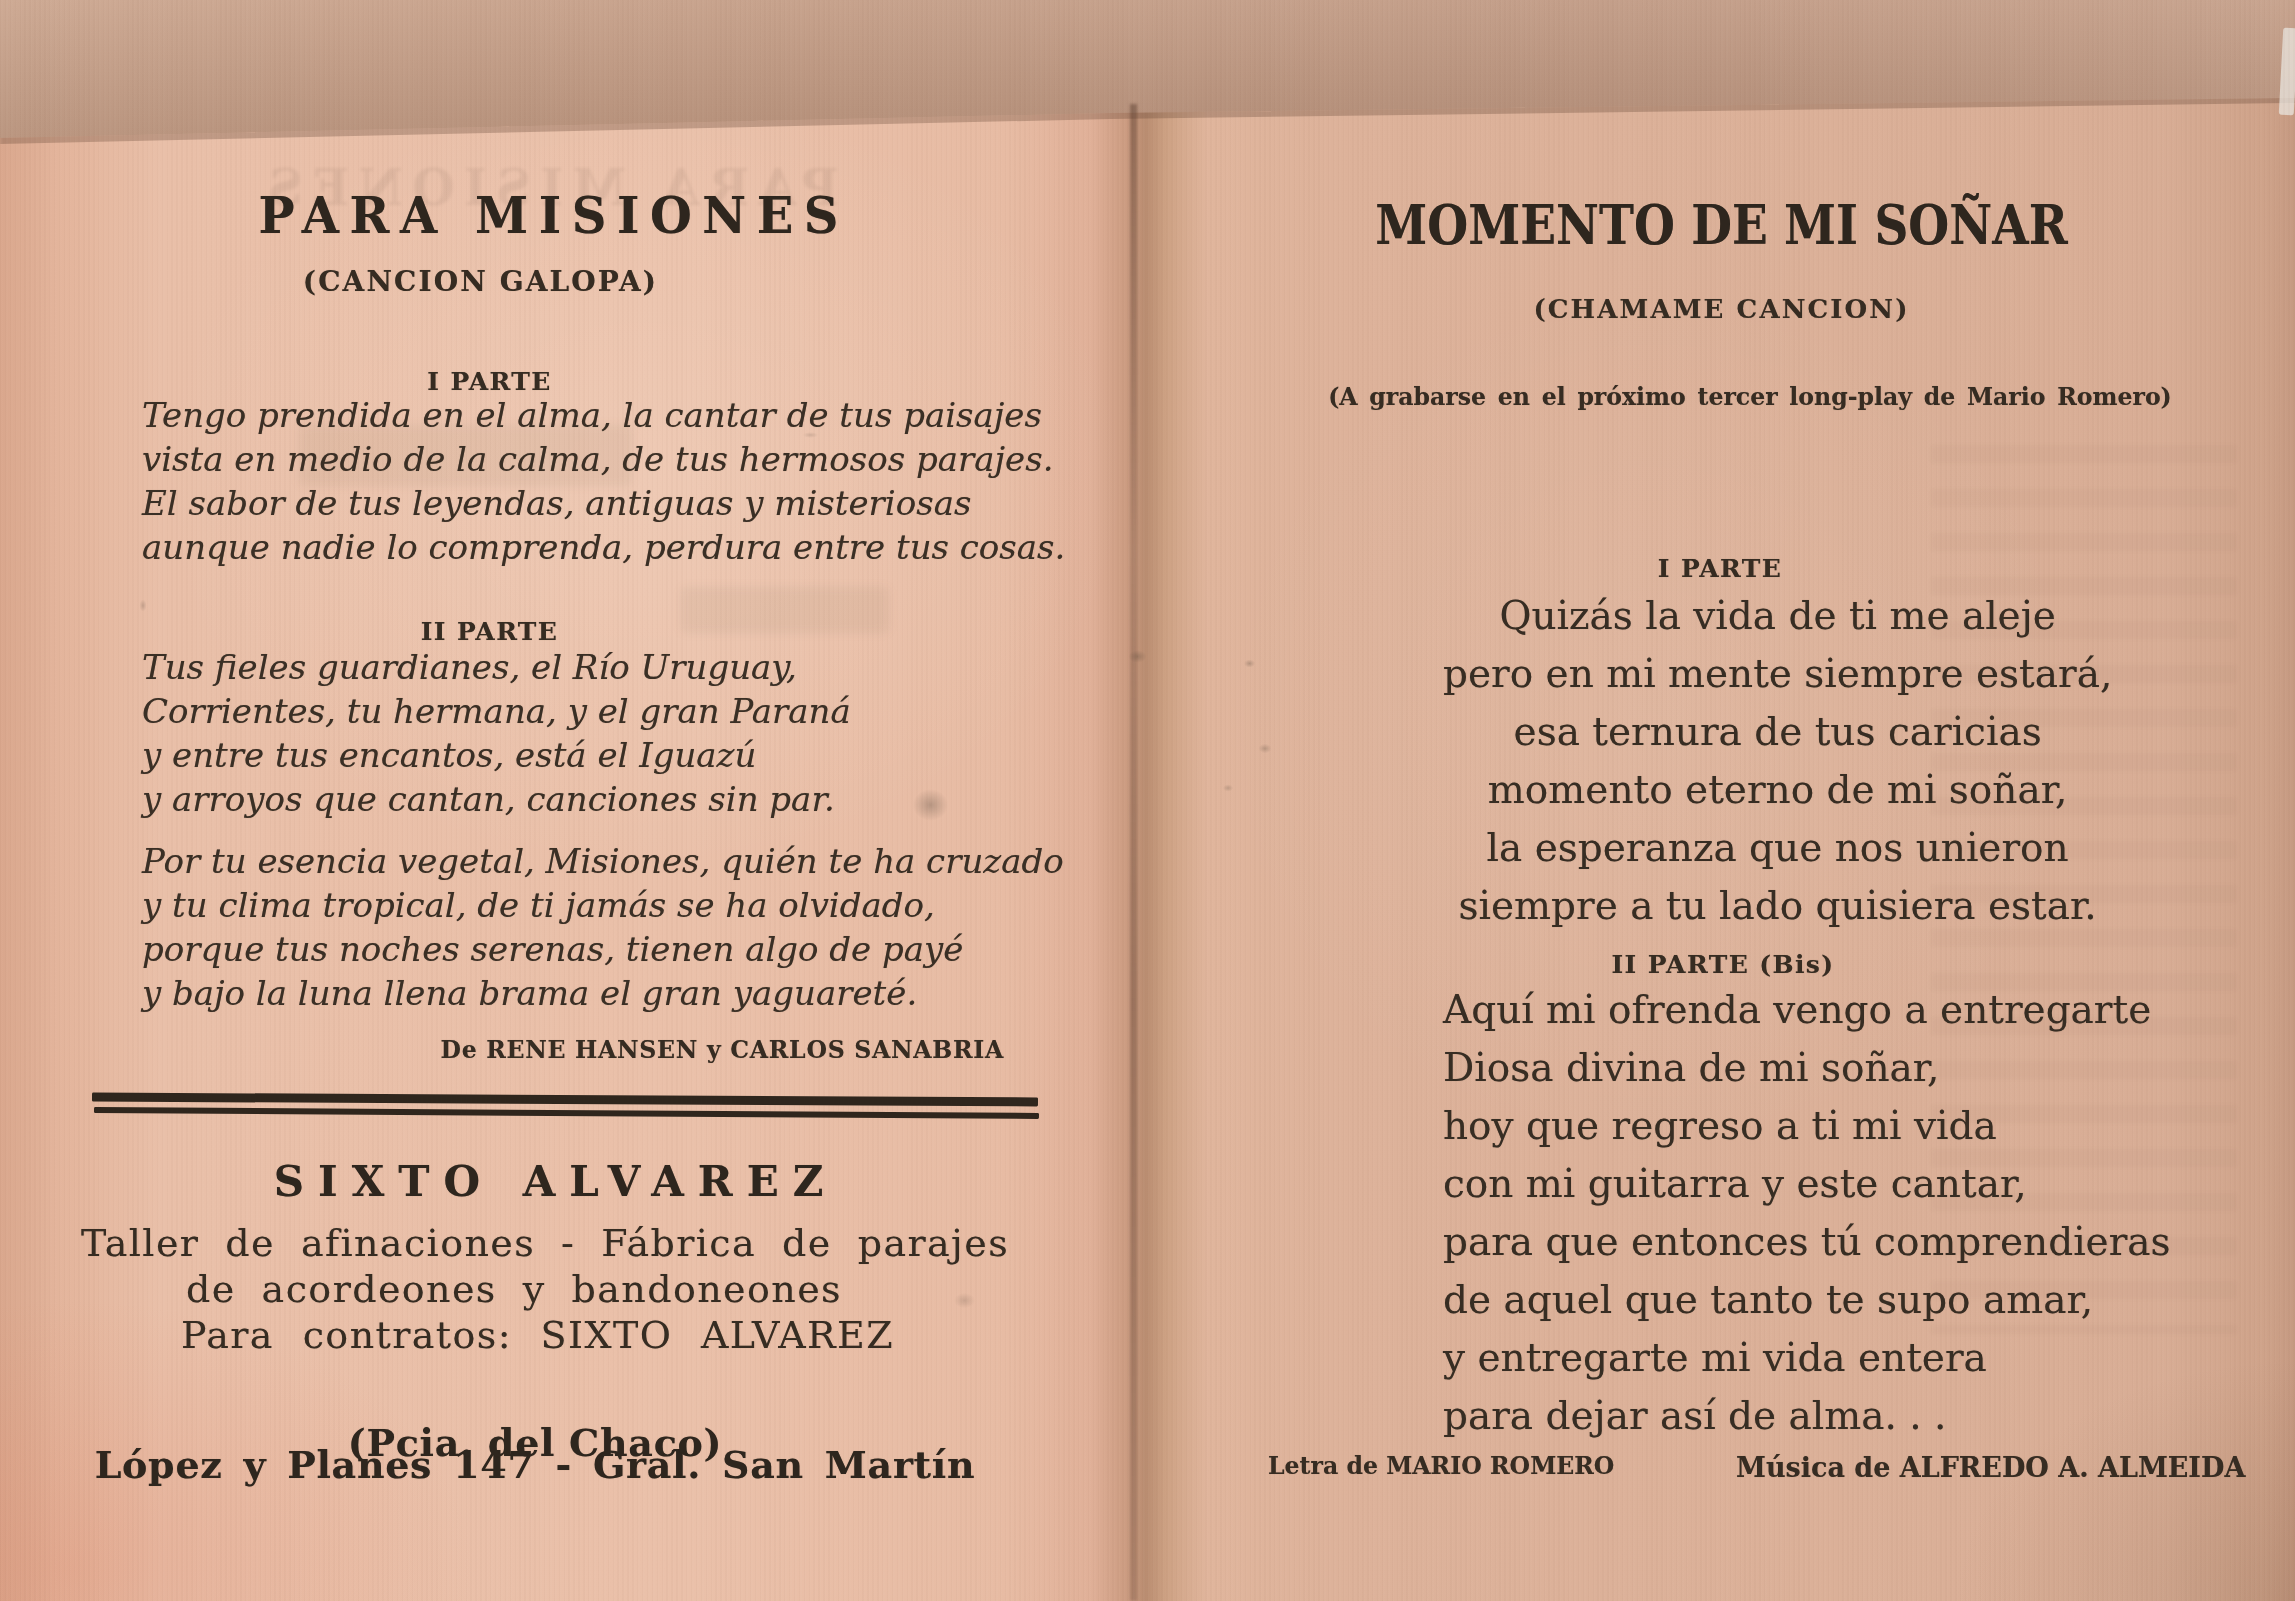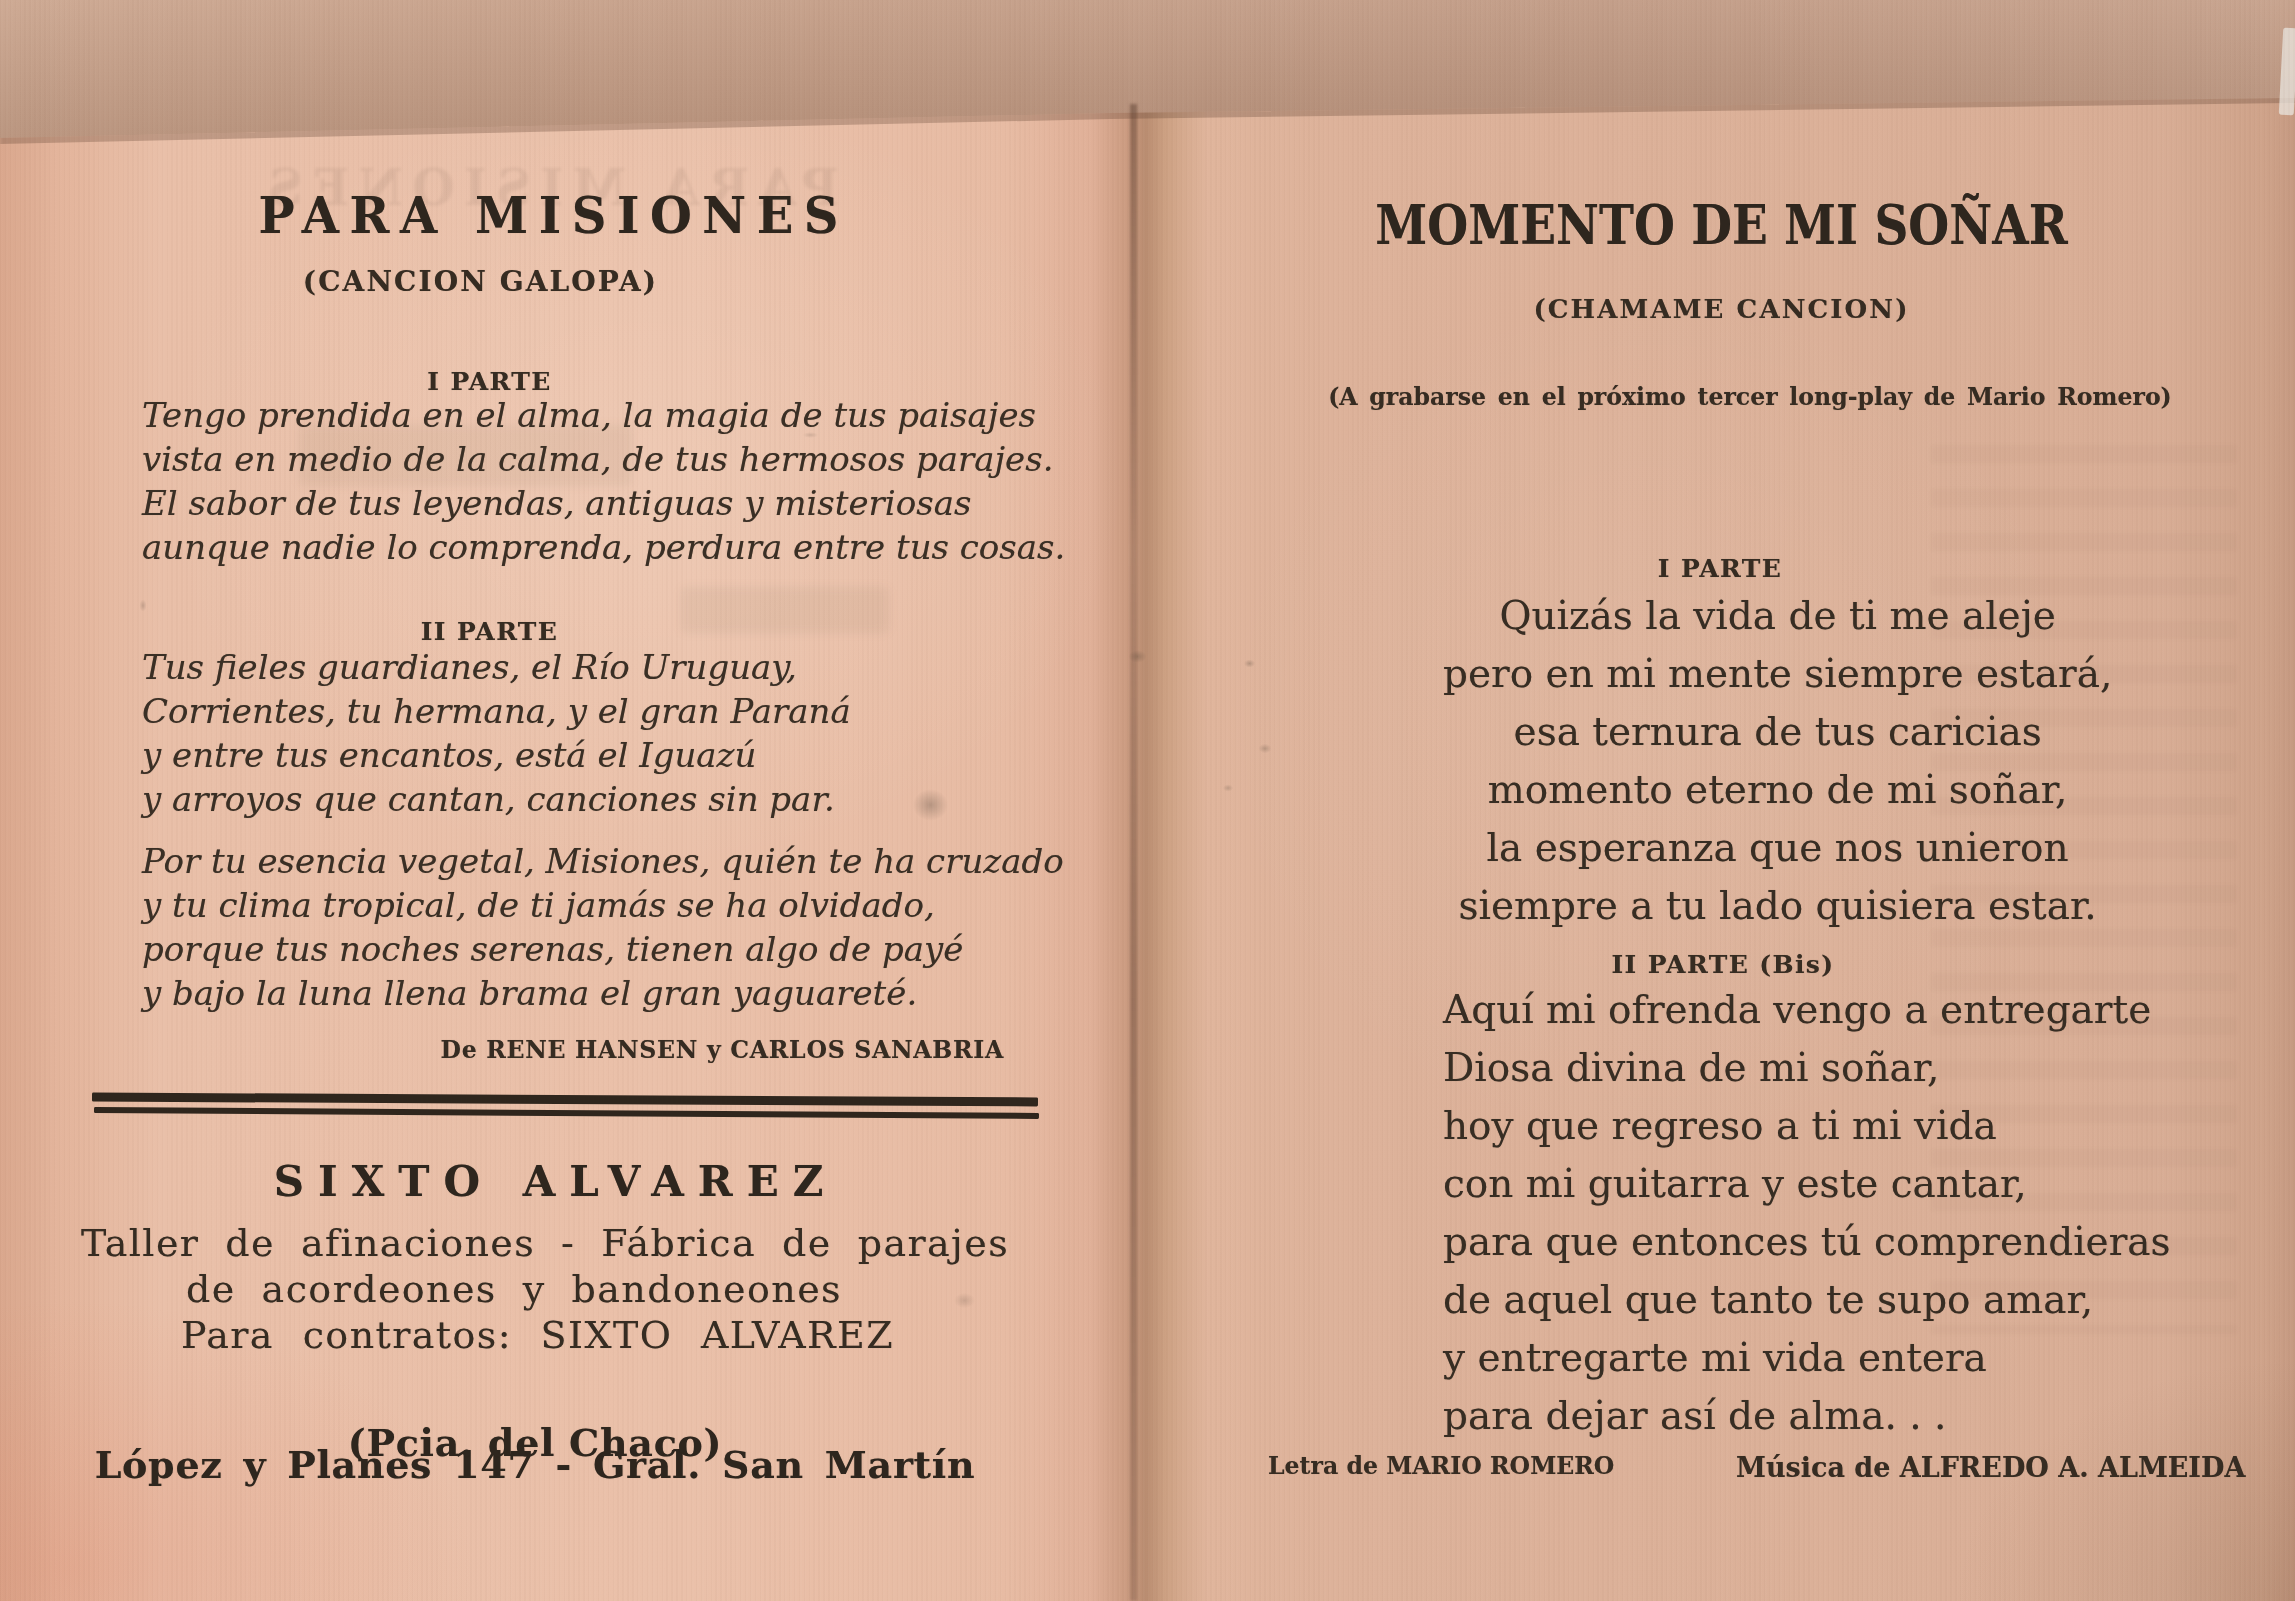--- a/index.html
+++ b/index.html
@@ -117,21 +117,21 @@
   <div class="stain st8"></div>
   <div class="texture"></div>
 
   
   <section style="display:contents">
     <h1 class="ink ctr lp-title">PARA MISIONES</h1>
     <h2 class="ink ctr lp-sub">(CANCION GALOPA)</h2>
 
     <h3 class="ink ctr part-h lp-p1">I PARTE</h3>
     <div class="ink stanza-it lp-s1">
-      <div>Tengo prendida en el alma, la magia de tus paisajes</div>
+      <div>Tengo prendida en el alma, la cantar de tus paisajes</div>
       <div>vista en medio de la calma, de tus hermosos parajes.</div>
       <div>El sabor de tus leyendas, antiguas y misteriosas</div>
       <div>aunque nadie lo comprenda, perdura entre tus cosas.</div>
     </div>
 
     <h3 class="ink ctr part-h lp-p2">II PARTE</h3>
     <div class="ink stanza-it lp-s2">
       <div>Tus fieles guardianes, el Río Uruguay,</div>
       <div>Corrientes, tu hermana, y el gran Paraná</div>
       <div>y entre tus encantos, está el Iguazú</div>

